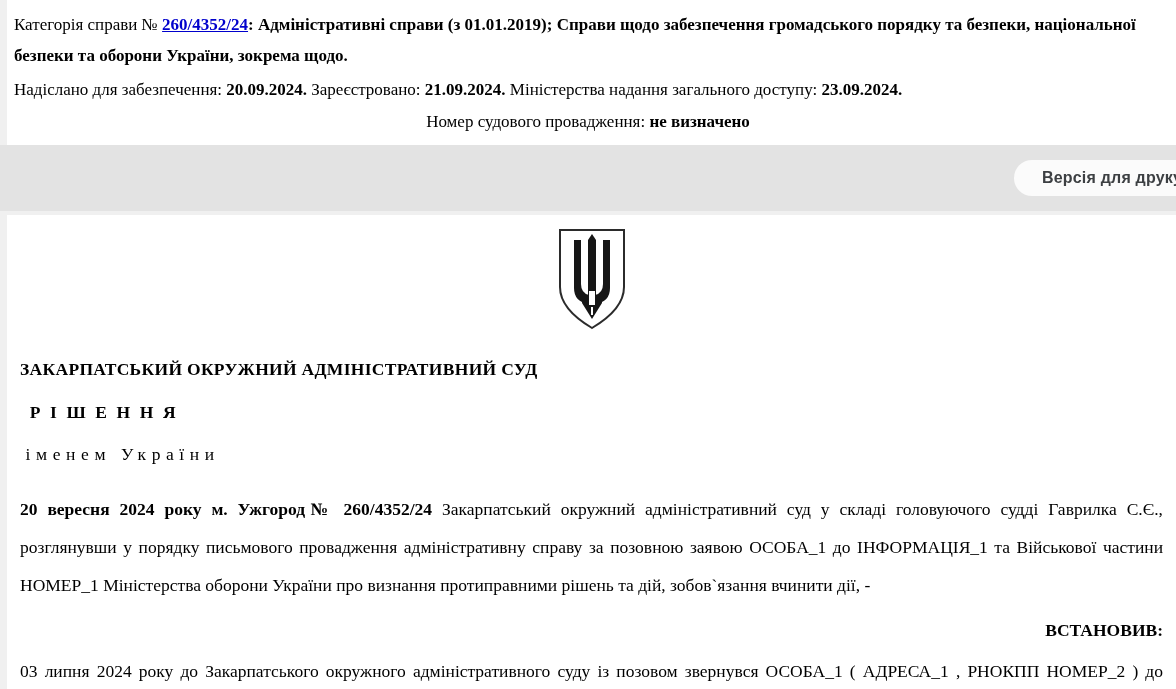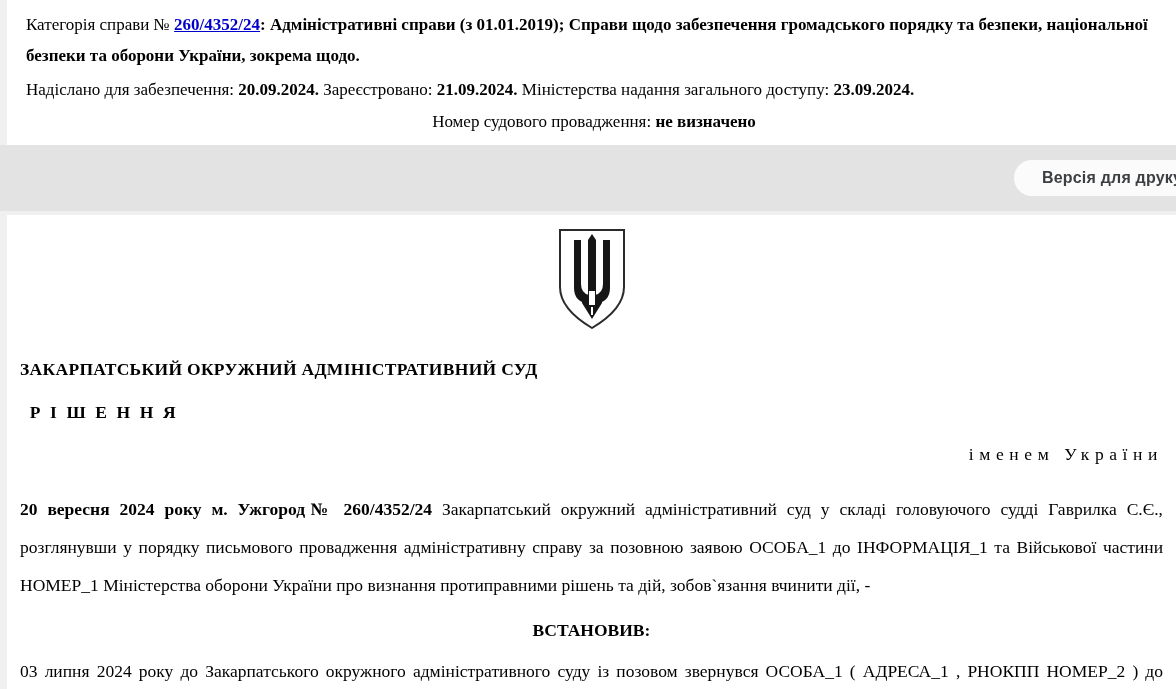--- a/index.html
+++ b/index.html
@@ -8,21 +8,21 @@
     width: 1176px;
     height: 689px;
     overflow: hidden;
     background: #f0f0f0;
     font-family: "Liberation Serif", serif;
     color: #000;
   }
   .top-panel {
     margin-left: 7px;
     background: #ffffff;
-    padding: 9px 14px 10px 19px;
+    padding: 9px 14px 10px 7px;
     box-sizing: border-box;
     min-height: 132px;
     font-size: 17px;
   }
   .top-panel p { margin: 0; }
   .category-line { line-height: 31px; margin-bottom: 5px !important; }
   .published-line { line-height: 27px; margin-bottom: 5px !important; }
   .proceedings-line { line-height: 27px; text-align: center; }
   .case-link {
     color: #0000cc;
@@ -76,34 +76,34 @@
     letter-spacing: 0.3px;
   }
   .decision-title {
     font-size: 17.5px;
     font-weight: bold;
     letter-spacing: 0.55em;
     text-indent: 0.55em; 
     margin: 22px 0 0 0;
   }
   .in-name-of {
-    text-align: right;
+    text-align: left;
     font-size: 17.5px;
     letter-spacing: 0.32em;
     text-indent: 0.32em;
     margin: 21px 0 16px 0;
   }
   .body-par {
     font-size: 17.5px;
     line-height: 38px;
     text-align: justify;
     margin: 25px 0 0 0;
   }
   .established {
-    text-align: center;
+    text-align: right;
     font-size: 17.5px;
     font-weight: bold;
     margin: 16px 0 0 0;
   }
   .claim-par {
     font-size: 17.5px;
     line-height: 27px;
     text-align: justify;
     text-align-last: justify;
     margin: 17px 0 0 0;

